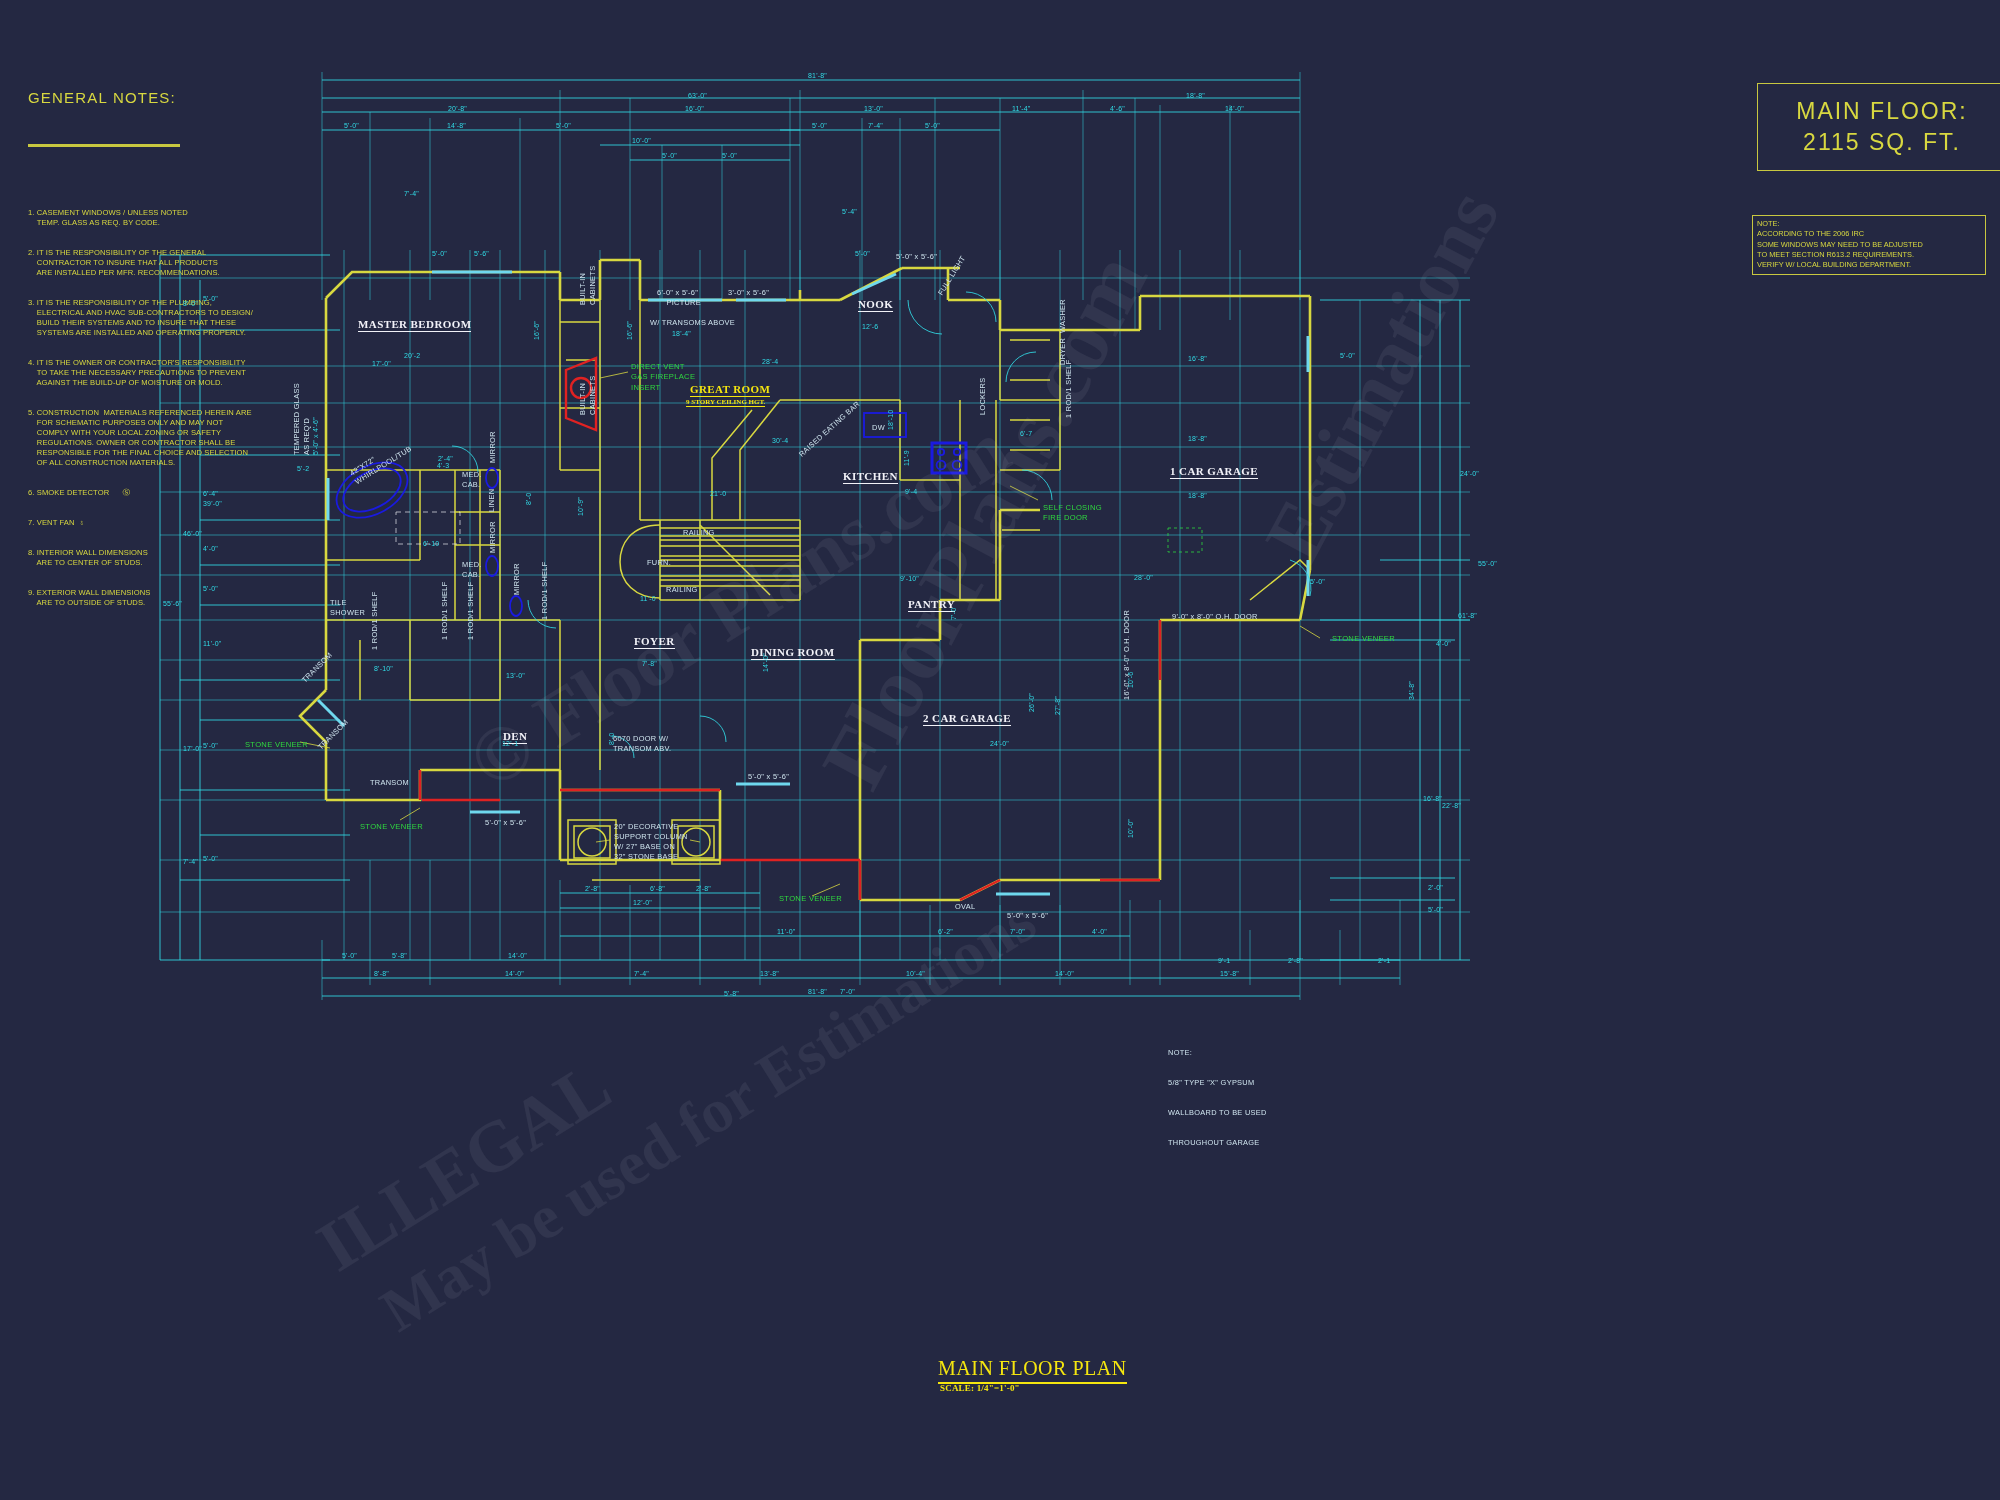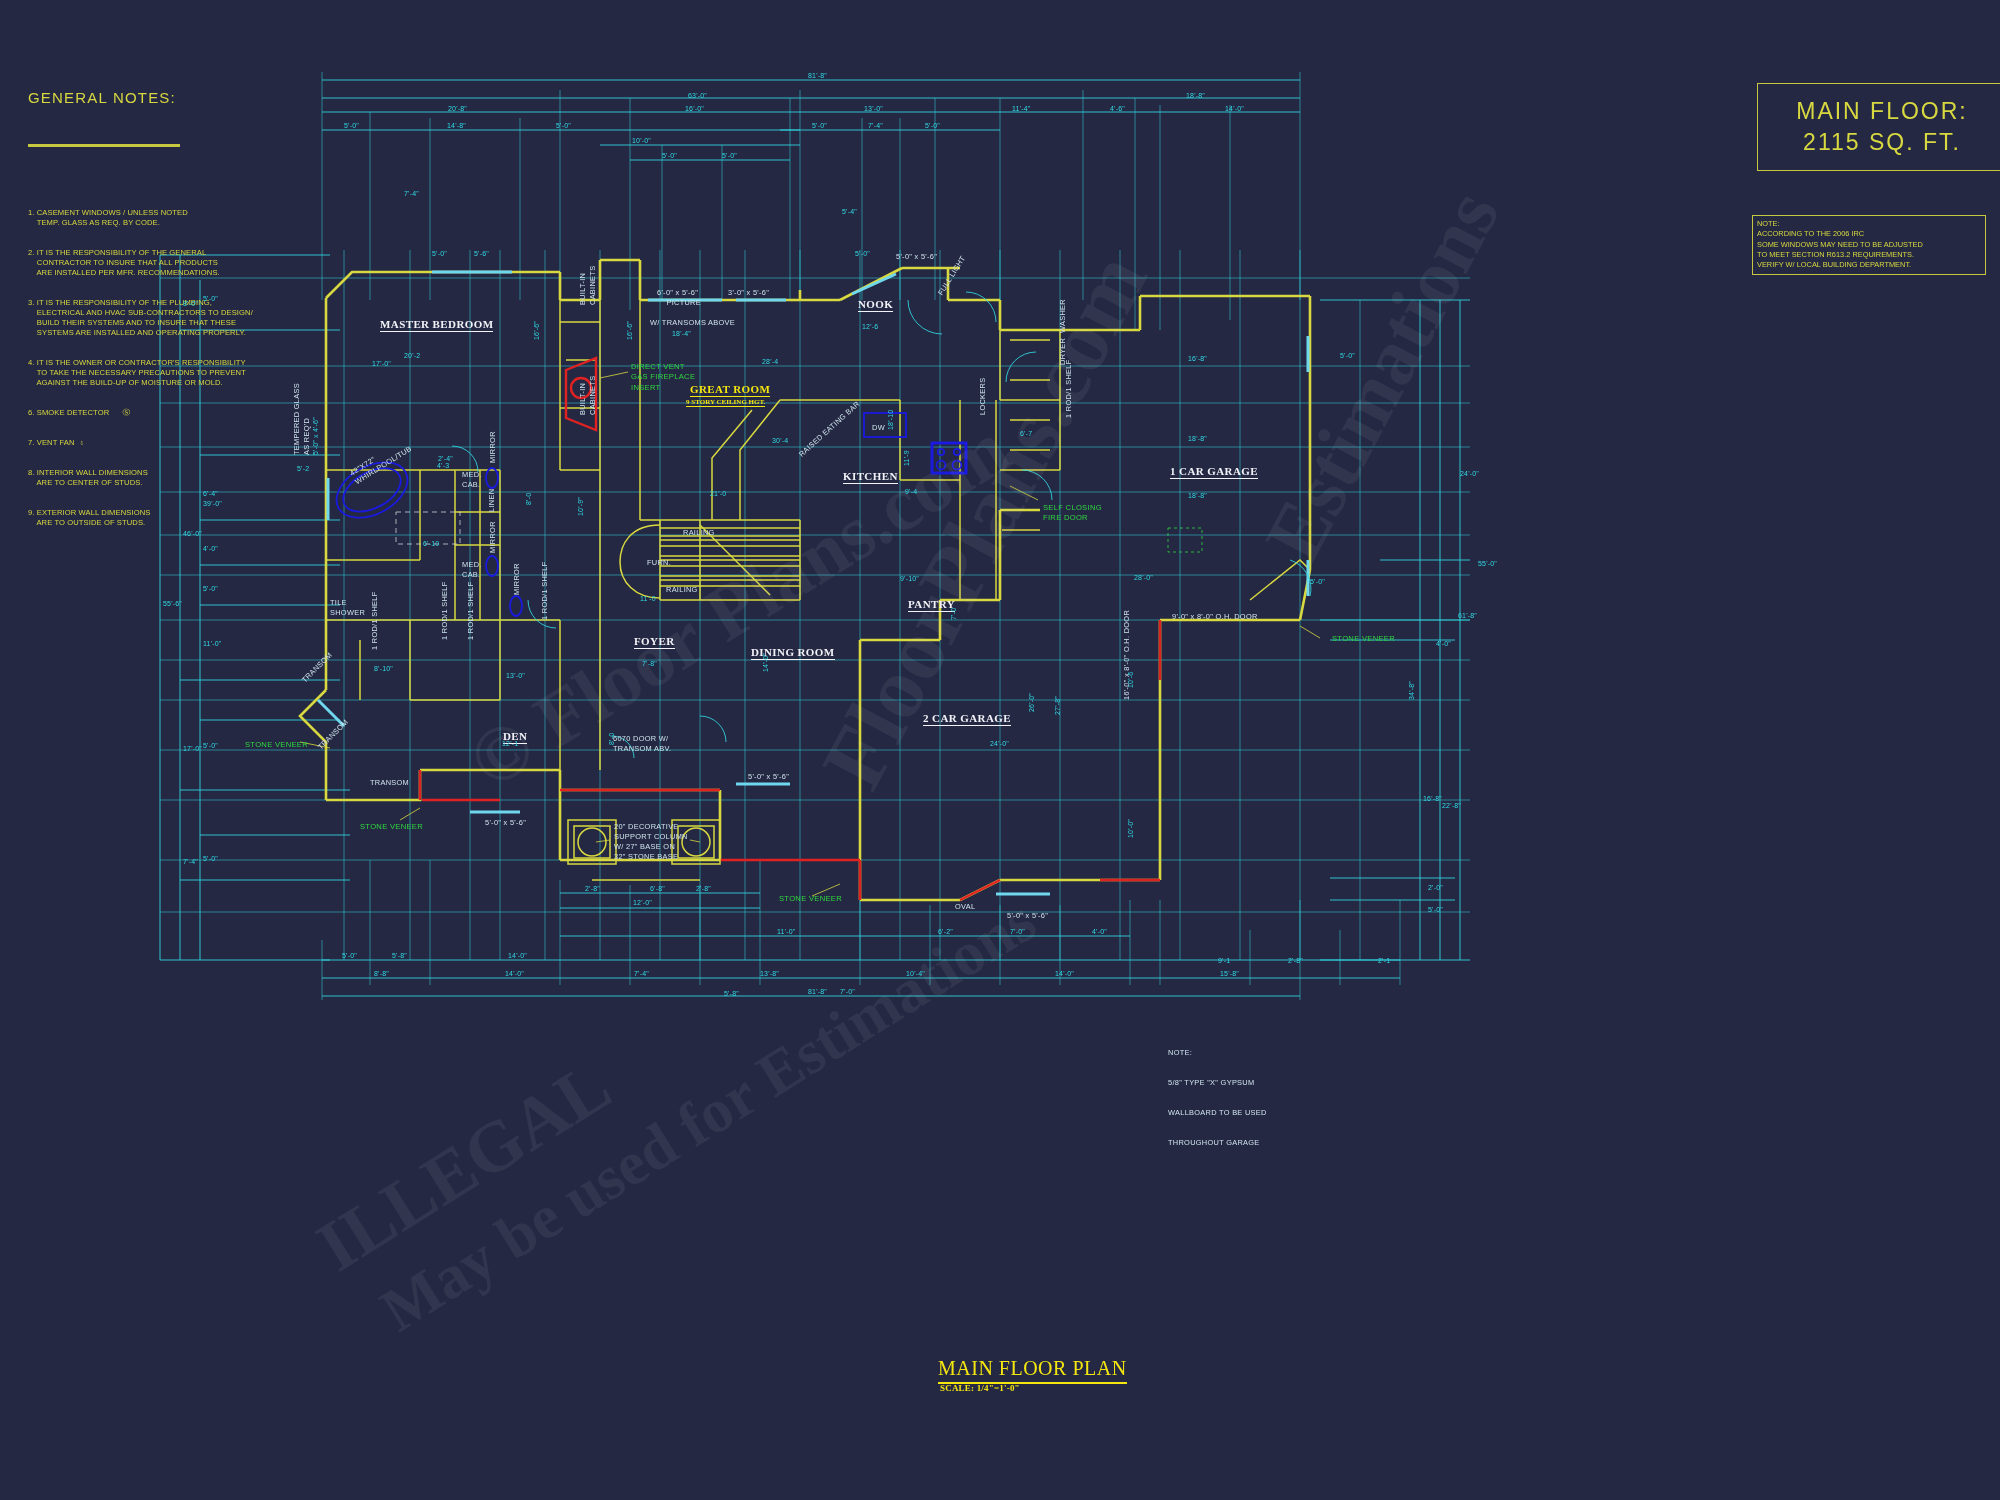--- a/index.html
+++ b/index.html
@@ -419,20 +419,26 @@
       <div>2. IT IS THE RESPONSIBILITY OF THE GENERAL
     CONTRACTOR TO INSURE THAT ALL PRODUCTS
     ARE INSTALLED PER MFR. RECOMMENDATIONS.</div>
       <div>3. IT IS THE RESPONSIBILITY OF THE PLUMBING,
     ELECTRICAL AND HVAC SUB-CONTRACTORS TO DESIGN/
     BUILD THEIR SYSTEMS AND TO INSURE THAT THESE
     SYSTEMS ARE INSTALLED AND OPERATING PROPERLY.</div>
       <div>4. IT IS THE OWNER OR CONTRACTOR'S RESPONSIBILITY
     TO TAKE THE NECESSARY PRECAUTIONS TO PREVENT
     AGAINST THE BUILD-UP OF MOISTURE OR MOLD.</div>
+      <div>5. CONSTRUCTION  MATERIALS REFERENCED HEREIN ARE
+    FOR SCHEMATIC PURPOSES ONLY AND MAY NOT
+    COMPLY WITH YOUR LOCAL ZONING OR SAFETY
+    REGULATIONS. OWNER OR CONTRACTOR SHALL BE
+    RESPONSIBLE FOR THE FINAL CHOICE AND SELECTION
+    OF ALL CONSTRUCTION MATERIALS.</div>
       <div>6. SMOKE DETECTOR      Ⓢ</div>
       <div>7. VENT FAN  ♁</div>
       <div>8. INTERIOR WALL DIMENSIONS
     ARE TO CENTER OF STUDS.</div>
       <div>9. EXTERIOR WALL DIMENSIONS
     ARE TO OUTSIDE OF STUDS.</div>
     </div>
   </div>
 
   <div class="box bigbox" style="left:1757px;top:83px;width:220px;">
@@ -457,21 +463,21 @@
   </div>
 
   <div id="layer-watermarks">
       <div class="wm" style="left: 430px; top: 560px; font-size: 78px; transform: rotate(-32deg);">© Floor Plans.com</div>
       <div class="wm" style="left: 330px; top: 1080px; font-size: 62px; transform: rotate(-32deg);">May be used for Estimations</div>
       <div class="wm" style="left: 300px; top: 1125px; font-size: 72px; transform: rotate(-32deg);">ILLEGAL</div>
       <div class="wm" style="left: 690px; top: 470px; font-size: 88px; transform: rotate(-62deg);">FloorPlans.com</div>
       <div class="wm" style="left: 1180px; top: 330px; font-size: 80px; transform: rotate(-62deg);">Estimations</div>
     </div>
   <div id="layer-rooms">
-      <div class="room" style="left: 380px; top: 318px;">MASTER BEDROOM</div>
+      <div class="room" style="left: 358px; top: 318px;">MASTER BEDROOM</div>
       <div class="room y" style="left: 690px; top: 383px;">GREAT ROOM</div>
       <div class="room-sub" style="left: 686px; top: 398px;">9 STORY CEILING HGT.</div>
       <div class="room" style="left: 858px; top: 298px;">NOOK</div>
       <div class="room" style="left: 843px; top: 470px;">KITCHEN</div>
       <div class="room" style="left: 908px; top: 598px;">PANTRY</div>
       <div class="room" style="left: 634px; top: 635px;">FOYER</div>
       <div class="room" style="left: 751px; top: 646px;">DINING ROOM</div>
       <div class="room" style="left: 503px; top: 730px;">DEN</div>
       <div class="room" style="left: 1170px; top: 465px;">1 CAR GARAGE</div>
       <div class="room" style="left: 923px; top: 712px;">2 CAR GARAGE</div>

